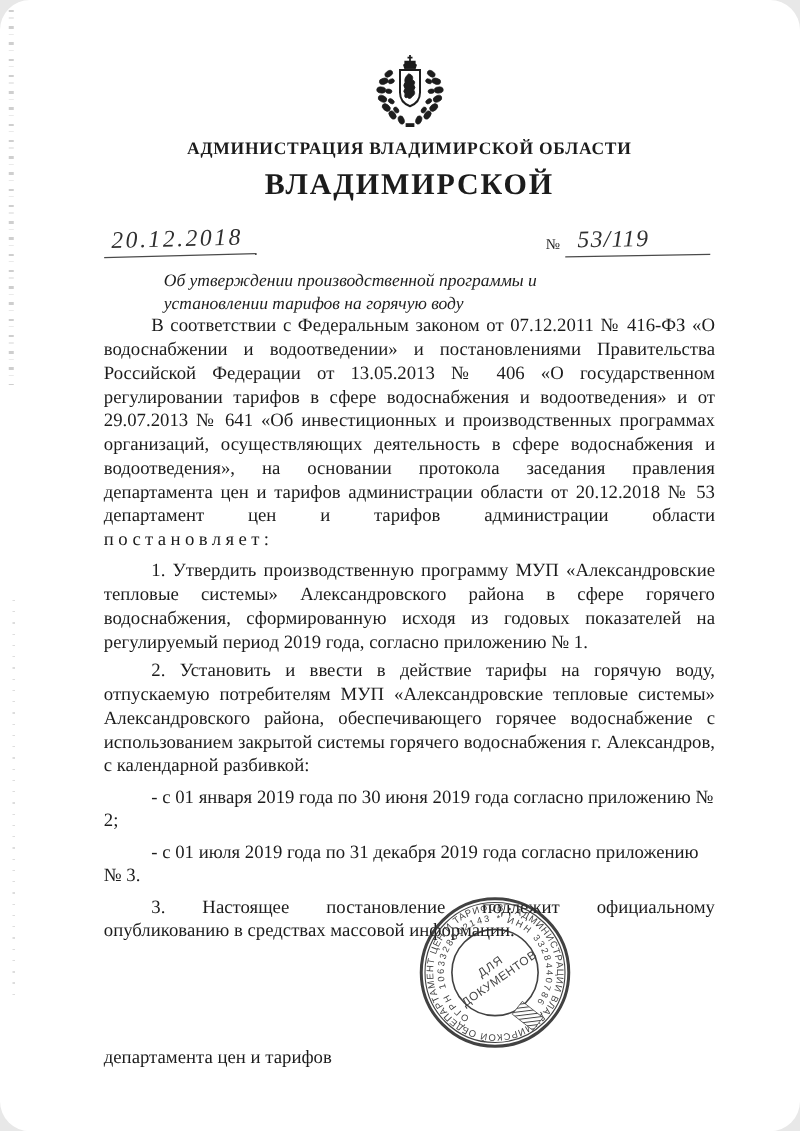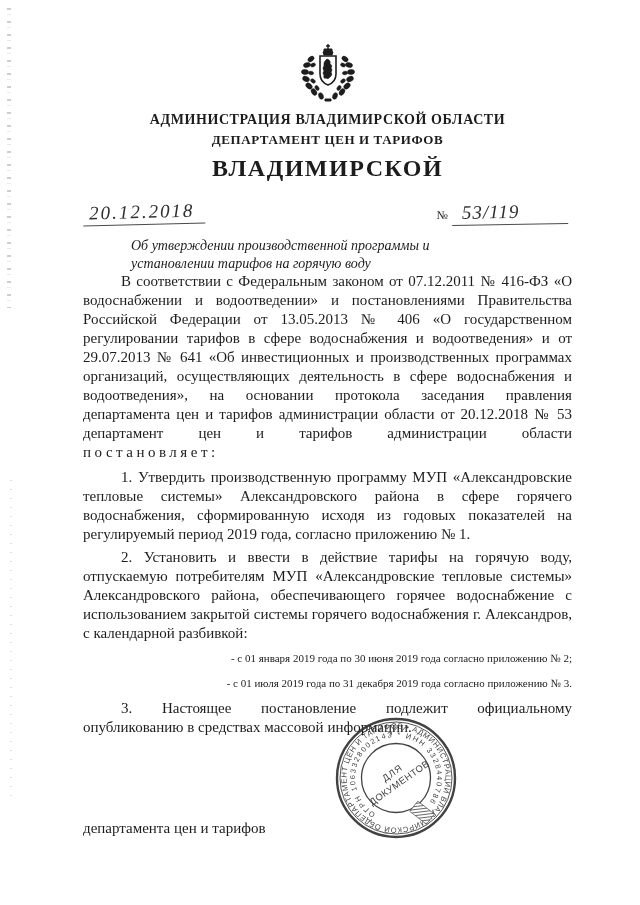--- a/index.html
+++ b/index.html
@@ -4,20 +4,21 @@
 <style>
   html,body{margin:0;padding:0;background:#e8e8e8;}
   .page{
     position:relative;
     width:640px;height:905px;
     background:#ffffff;
     font-family:"Liberation Serif", serif;
     color:#1c1c1c;
     overflow:hidden;
     margin:0 auto;
+    border-radius:24px;
   }
   
   .scan-noise{
     position:absolute;left:7px;top:8px;width:4px;height:300px;
     background:repeating-linear-gradient(to bottom, rgba(40,40,40,.45) 0 2px, transparent 2px 6px, rgba(40,40,40,.2) 6px 7px, transparent 7px 13px);
     opacity:.5;filter:blur(.3px);
   }
   .scan-noise2{
     position:absolute;left:10px;top:480px;width:2px;height:320px;
     background:repeating-linear-gradient(to bottom, rgba(40,40,40,.35) 0 1px, transparent 1px 9px);
@@ -48,21 +49,21 @@
   .body-block{}
   p.para{
     font-size:15px;line-height:19px;margin:0 0 4px 0;
     text-align:justify;text-indent:38px;
   }
   p.preamble{text-align-last:justify;margin-bottom:0;}
   p.resolves{
     font-size:15px;line-height:19px;margin:0 0 6px 0;
     letter-spacing:3.5px;text-indent:0;
   }
-  p.bullet{font-size:11px;line-height:19px;margin:6px 0 6px 0;text-indent:38px;text-align:right;}
+  p.bullet{font-size:15px;line-height:19px;margin:6px 0 6px 0;text-indent:38px;text-align:left;}
   .sig-row{position:relative;margin-top:54px;height:120px;}
   .sig-position{font-size:15px;line-height:19px;position:absolute;left:0;top:28px;}
   .stamp-wrap{position:absolute;left:330px;top:712px;width:132px;height:132px;opacity:.9;}
 </style>
 </head>
 <body>
 
 <div class="page">
   <div class="scan-noise"></div>
   <div class="scan-noise2"></div>
@@ -106,21 +107,20 @@
             <ellipse cx="46" cy="22" rx="2.6" ry="1.8" transform="rotate(25 46 22)"></ellipse>
             <ellipse cx="48" cy="30" rx="2.6" ry="1.8" transform="rotate(-10 48 30)"></ellipse>
             <ellipse cx="46" cy="38" rx="2.6" ry="1.8" transform="rotate(-35 46 38)"></ellipse>
             <ellipse cx="42" cy="45" rx="2.6" ry="1.8" transform="rotate(-55 42 45)"></ellipse>
           </g>
 
           <path d="M28 56 h6 v2 h-6 z"></path>
         </g>
       </svg>
       <div class="org1">АДМИНИСТРАЦИЯ ВЛАДИМИРСКОЙ ОБЛАСТИ</div>
-      <div class="org2">ДЕПАРТАМЕНТ ЦЕН И ТАРИФОВ</div>
       <div class="doctype">ВЛАДИМИРСКОЙ</div>
     </div>
 
     <div class="meta-row">
       <span class="date-field">20.12.2018</span>
       <span class="num-field">
         <span class="num-sign">№</span>
         <span class="num-value">53/119</span>
       </span>
     </div>

